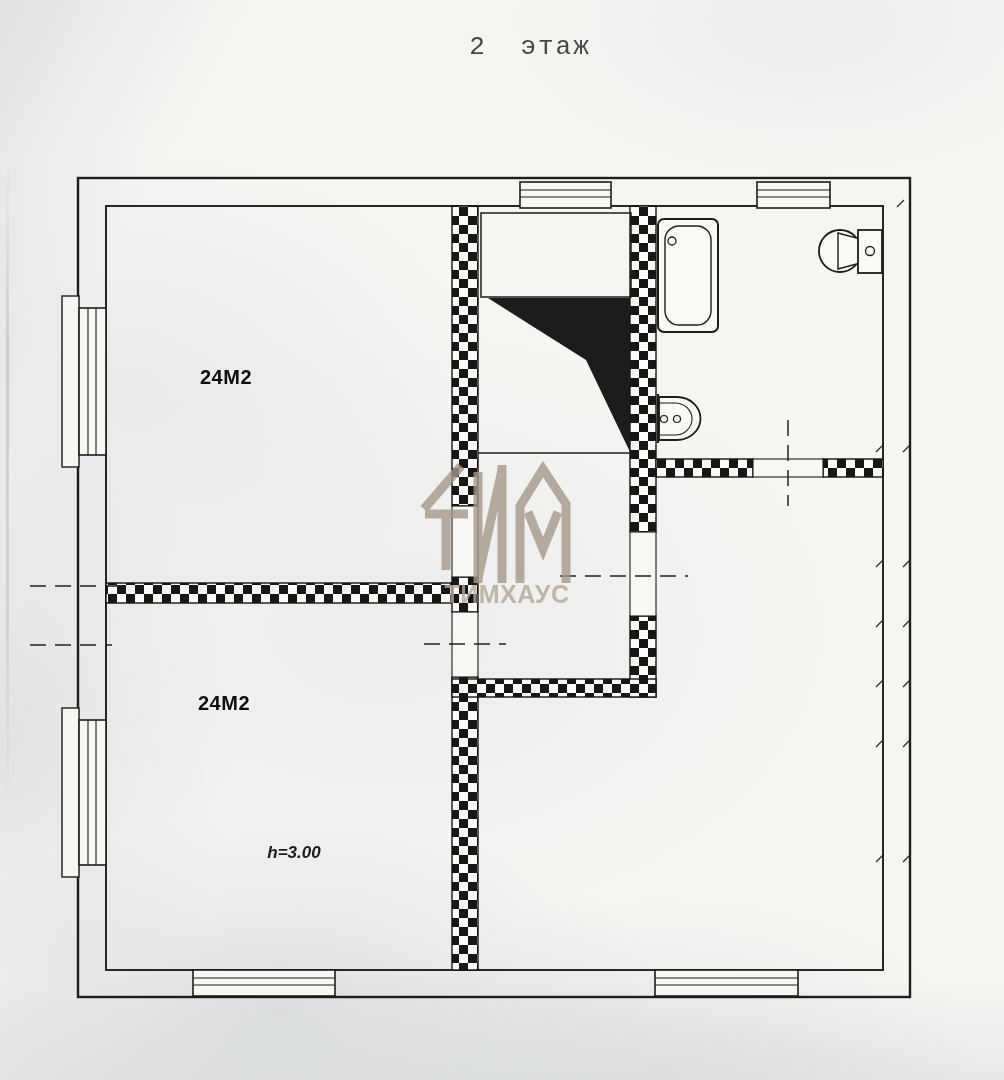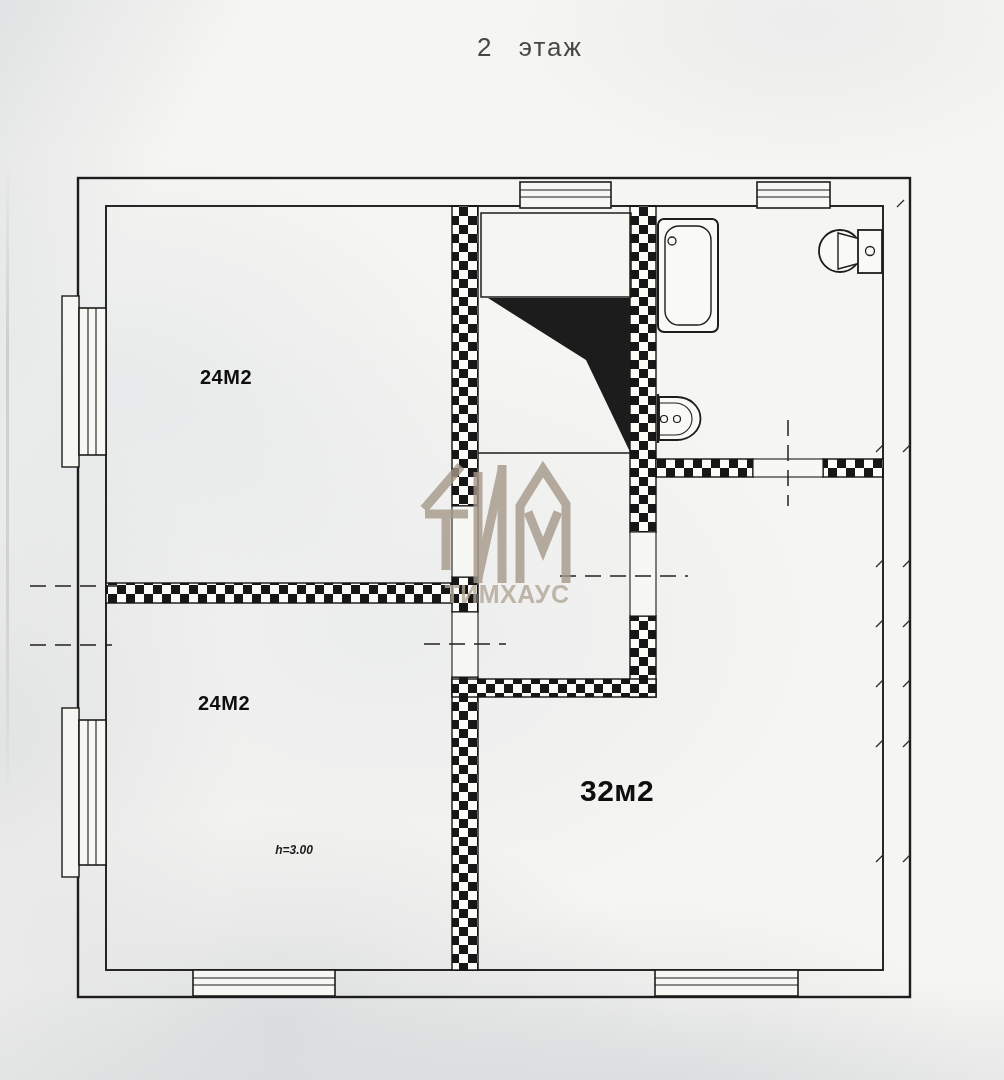--- a/index.html
+++ b/index.html
@@ -14,34 +14,34 @@
       radial-gradient(320px 460px at 0% 68%, rgba(186,191,197,0.32), transparent 75%),
       radial-gradient(420px 220px at 80% 2%, rgba(214,217,221,0.30), transparent 70%),
       linear-gradient(118deg, rgba(200,204,210,0.45) 0%, rgba(238,238,236,0) 16%),
       linear-gradient(0deg, rgba(198,202,207,0.30) 0%, rgba(238,238,236,0) 9%),
       #f5f5f2;
   }
   .crease{position:absolute;left:6px;top:160px;width:3px;height:640px;
     background:linear-gradient(180deg,transparent,rgba(120,122,125,0.25) 30%,rgba(120,122,125,0.2) 70%,transparent);}
   .title{
     position:absolute;left:410px;top:32px;width:240px;text-align:center;
-    font-family:Liberation Sans, sans-serif;font-size:26px;font-weight:400;
+    font-family:Liberation Mono, monospace;font-size:26px;font-weight:400;
     color:#474747;letter-spacing:2px;word-spacing:16px;white-space:nowrap;
   }
   .area-label{
     position:absolute;font-family:"Liberation Sans",sans-serif;font-weight:700;
     color:#0e0e0e;text-align:left;white-space:nowrap;
   }
   #label-room-tl{left:200px;top:366px;width:110px;font-size:20px;letter-spacing:0.5px;}
   #label-room-bl{left:198px;top:692px;width:110px;font-size:20px;letter-spacing:0.5px;}
   #label-room-br{left:580px;top:774px;width:150px;font-size:30px;letter-spacing:0.5px;}
   .height-note{
     position:absolute;left:244px;top:843px;width:100px;text-align:center;
     font-family:"Liberation Sans",sans-serif;font-weight:700;font-style:italic;
-    font-size:12px;color:#1a1a1a;white-space:nowrap;
+    font-size:17px;color:#1a1a1a;white-space:nowrap;
   }
   svg.plan{position:absolute;left:0;top:0;}
 </style>
 </head>
 <body>
 
 <div class="paper">
   <div class="crease"></div>
 
   <div class="title">2 этаж</div>
@@ -181,16 +181,15 @@
         <path d="M502,465 L502,583"></path>
         <path d="M520,583 L520,506 L543,469 L566,504 L566,583"></path>
         <path d="M528,512 L543,549 L558,512"></path>
       </g>
       <text x="507" y="603" text-anchor="middle" fill="#b3a798" font-family="Liberation Sans, sans-serif" font-size="25" font-weight="bold" letter-spacing="0.5">ТИМХАУС</text>
     </g>
   </svg>
 
   <div class="area-label" id="label-room-tl">24М2</div>
   <div class="area-label" id="label-room-bl">24М2</div>
-  <div class="area-label" id="label-room-br">32м2</div>
 
   <div class="height-note">h=3.00</div>
 </div>
 
 </body></html>

